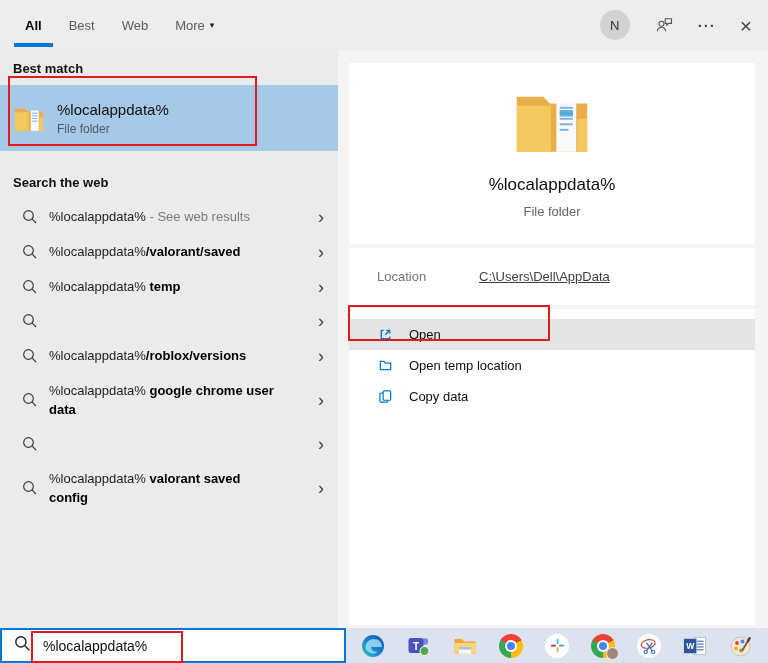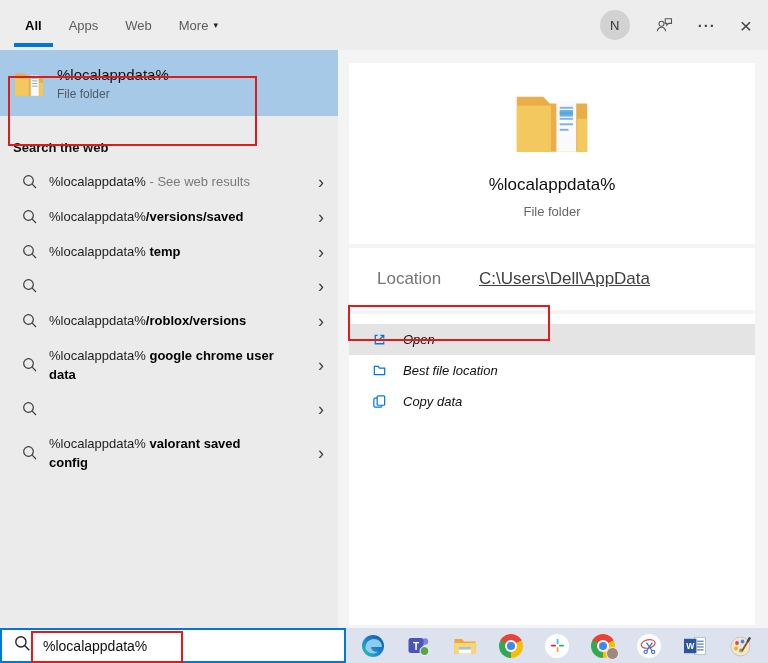--- a/index.html
+++ b/index.html
@@ -31,25 +31,25 @@
   .sug-suffix{color:#7a7a7a;margin-top:8px;}
   .sug-chev{margin-left:auto;margin-right:14px;color:#3f3f3f;font-size:18px;line-height:1;flex:0 0 auto;}
 
   
   .right-panel{position:absolute;top:50px;left:338px;width:430px;height:578px;background:#f4f4f4;}
   .card{position:absolute;left:11px;top:13px;width:406px;height:562px;background:#fff;}
   .card-top{text-align:center;padding-top:25px;}
   .pv-title{font-size:17px;color:#0f0f0f;margin-top:17px;}
   .pv-sub{font-size:13px;color:#666;margin-top:9px;padding-bottom:25px;}
   .divider{height:4px;background:#f4f4f4;}
-  .loc-row{display:flex;align-items:flex-start;padding:21px 0 21px 28px;font-size:17px;}
+  .loc-row{display:flex;align-items:flex-start;padding:21px 0 21px 28px;font-size:13px;}
   .loc-label{color:#757575;width:102px;}
   .loc-value{color:#3f3f3f;text-decoration:underline;cursor:pointer;}
   .actions{padding-top:10px;}
-  .action-row{display:flex;align-items:center;height:31px;padding-left:23px;gap:16px;font-size:13px;color:#0f0f0f;cursor:pointer;font-style:italic;}
+  .action-row{display:flex;align-items:center;height:31px;padding-left:29px;gap:16px;font-size:13px;color:#0f0f0f;cursor:pointer;}
   .action-row--hl{background:#e4e4e4;}
   .action-row .aicon{display:flex;width:15px;}
 
   
   .redbox{position:absolute;border:2px solid #e01b1b;pointer-events:none;z-index:6;}
   .red1{left:8px;top:76px;width:245px;height:66px;}
   .red2{left:348px;top:305px;width:198px;height:32px;}
   .red3{left:31px;top:631px;width:148px;height:28px;}
 
   
@@ -68,21 +68,21 @@
 <body>
 
 <div class="app">
 
   <div class="header">
     <div class="tabs">
       <div class="tab tab--active">
           <span>All</span>
         </div>
       <div class="tab">
-          <span>Apps</span>
+          <span>Best</span>
         </div>
       <div class="tab">
           <span>Web</span>
         </div>
       <div class="tab">
           <span>More</span>
           <span class="more-arrow">▾</span>
         </div>
     </div>
     <div class="header-icons">
@@ -95,20 +95,21 @@
           <path d="M4 19.5 c0,-3.2 3,-4.8 5,-4.8 s5 1.6 5 4.8"></path>
           <path d="M13.5 4.5 h7.5 v5.5 h-3.5 l-2.2 2.2 v-2.2 h-1.8 z"></path>
         </svg>
       </div>
       <div class="hicon ellipsis">···</div>
       <div class="hicon close">×</div>
     </div>
   </div>
 
   <div class="left-panel">
+    <div class="section-h">Best match</div>
 
     <div class="best-match">
       <svg width="30" height="27" viewBox="0 0 34 30">
         <path d="M1 4 h12 l3 3 h17 v22 h-32 z" fill="#e9ae49"></path>
         <rect x="19" y="6" width="9" height="23" fill="#fafafa"></rect>
         <g stroke="#7fb2e5" stroke-width="1.2">
           <line x1="20.5" y1="9" x2="26.5" y2="9"></line>
             <line x1="20.5" y1="12" x2="26.5" y2="12"></line>
           <line x1="20.5" y1="15" x2="26.5" y2="15"></line>
             <line x1="20.5" y1="18" x2="26.5" y2="18"></line>
@@ -134,21 +135,21 @@
       <span class="sug-text"><span>%localappdata%</span><span class="sug-suffix"> - See web results</span></span>
       <span class="sug-chev">›</span>
     </div>
     <div class="sug-row">
       <span class="sug-mag">
           <svg width="16" height="16" viewBox="0 0 16 16">
             <circle cx="6.5" cy="6.5" r="4.8" fill="none" stroke="#3c3c3c" stroke-width="1.2"></circle>
             <line x1="10.2" y1="10.2" x2="14" y2="14" stroke="#3c3c3c" stroke-width="1.2"></line>
           </svg>
         </span>
-      <span class="sug-text"><span>%localappdata%</span><b>/versions/saved</b></span>
+      <span class="sug-text"><span>%localappdata%</span><b>/valorant/saved</b></span>
       <span class="sug-chev">›</span>
     </div>
     <div class="sug-row">
       <span class="sug-mag">
           <svg width="16" height="16" viewBox="0 0 16 16">
             <circle cx="6.5" cy="6.5" r="4.8" fill="none" stroke="#3c3c3c" stroke-width="1.2"></circle>
             <line x1="10.2" y1="10.2" x2="14" y2="14" stroke="#3c3c3c" stroke-width="1.2"></line>
           </svg>
         </span>
       <span class="sug-text"><span>%localappdata% </span><b>temp</b></span>
@@ -244,21 +245,21 @@
             </svg>
           </span>
           <span>Open</span>
         </div>
         <div class="action-row">
           <span class="aicon">
             <svg width="15" height="15" viewBox="0 0 16 16" fill="none" stroke="#0078d7" stroke-width="1.3">
               <path d="M2.5 3.5 h4 l1.5 2 h5.5 v7 h-11 z"></path>
             </svg>
           </span>
-          <span>Best file location</span>
+          <span>Open temp location</span>
         </div>
         <div class="action-row">
           <span class="aicon">
             <svg width="15" height="15" viewBox="0 0 16 16" fill="none" stroke="#0078d7" stroke-width="1.3">
               <rect x="5.5" y="2" width="8" height="10" rx="1"></rect>
               <path d="M5.5 4.5 H3.2 a1.2 1.2 0 0 0 -1.2 1.2 V12.8 a1.2 1.2 0 0 0 1.2 1.2 H9.3 a1.2 1.2 0 0 0 1.2 -1.2 V12"></path>
             </svg>
           </span>
           <span>Copy data</span>
         </div>

